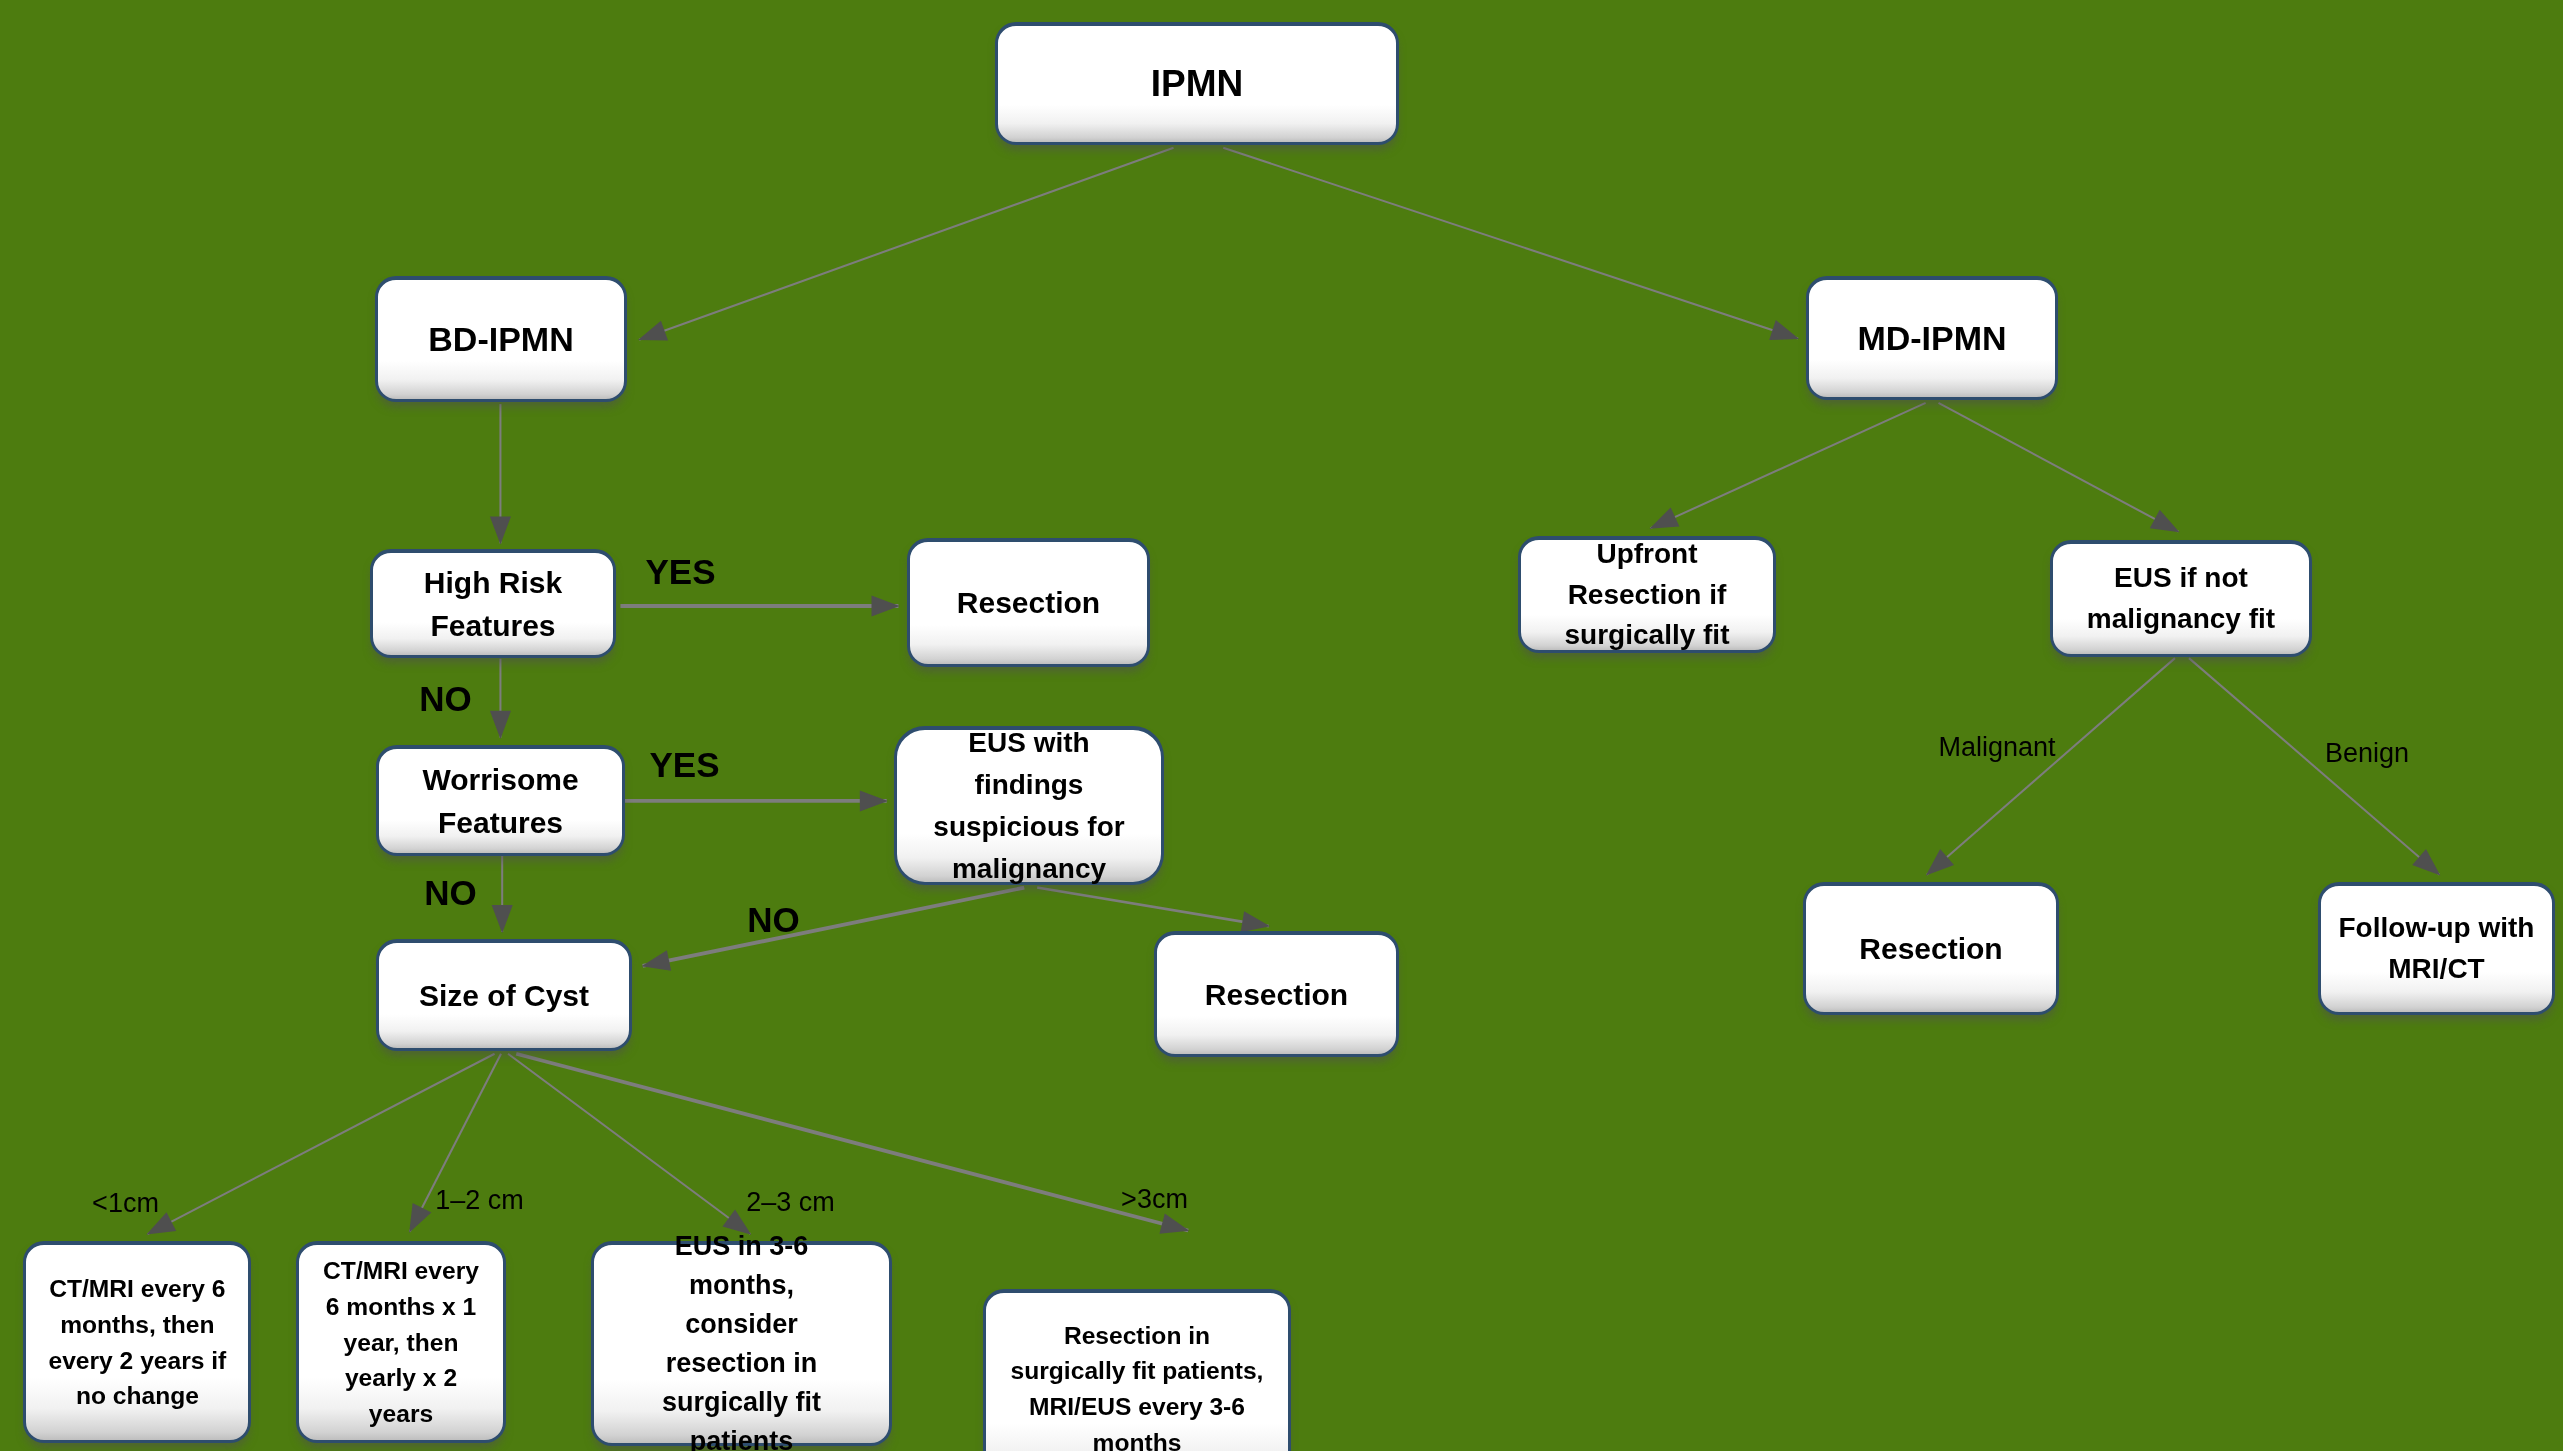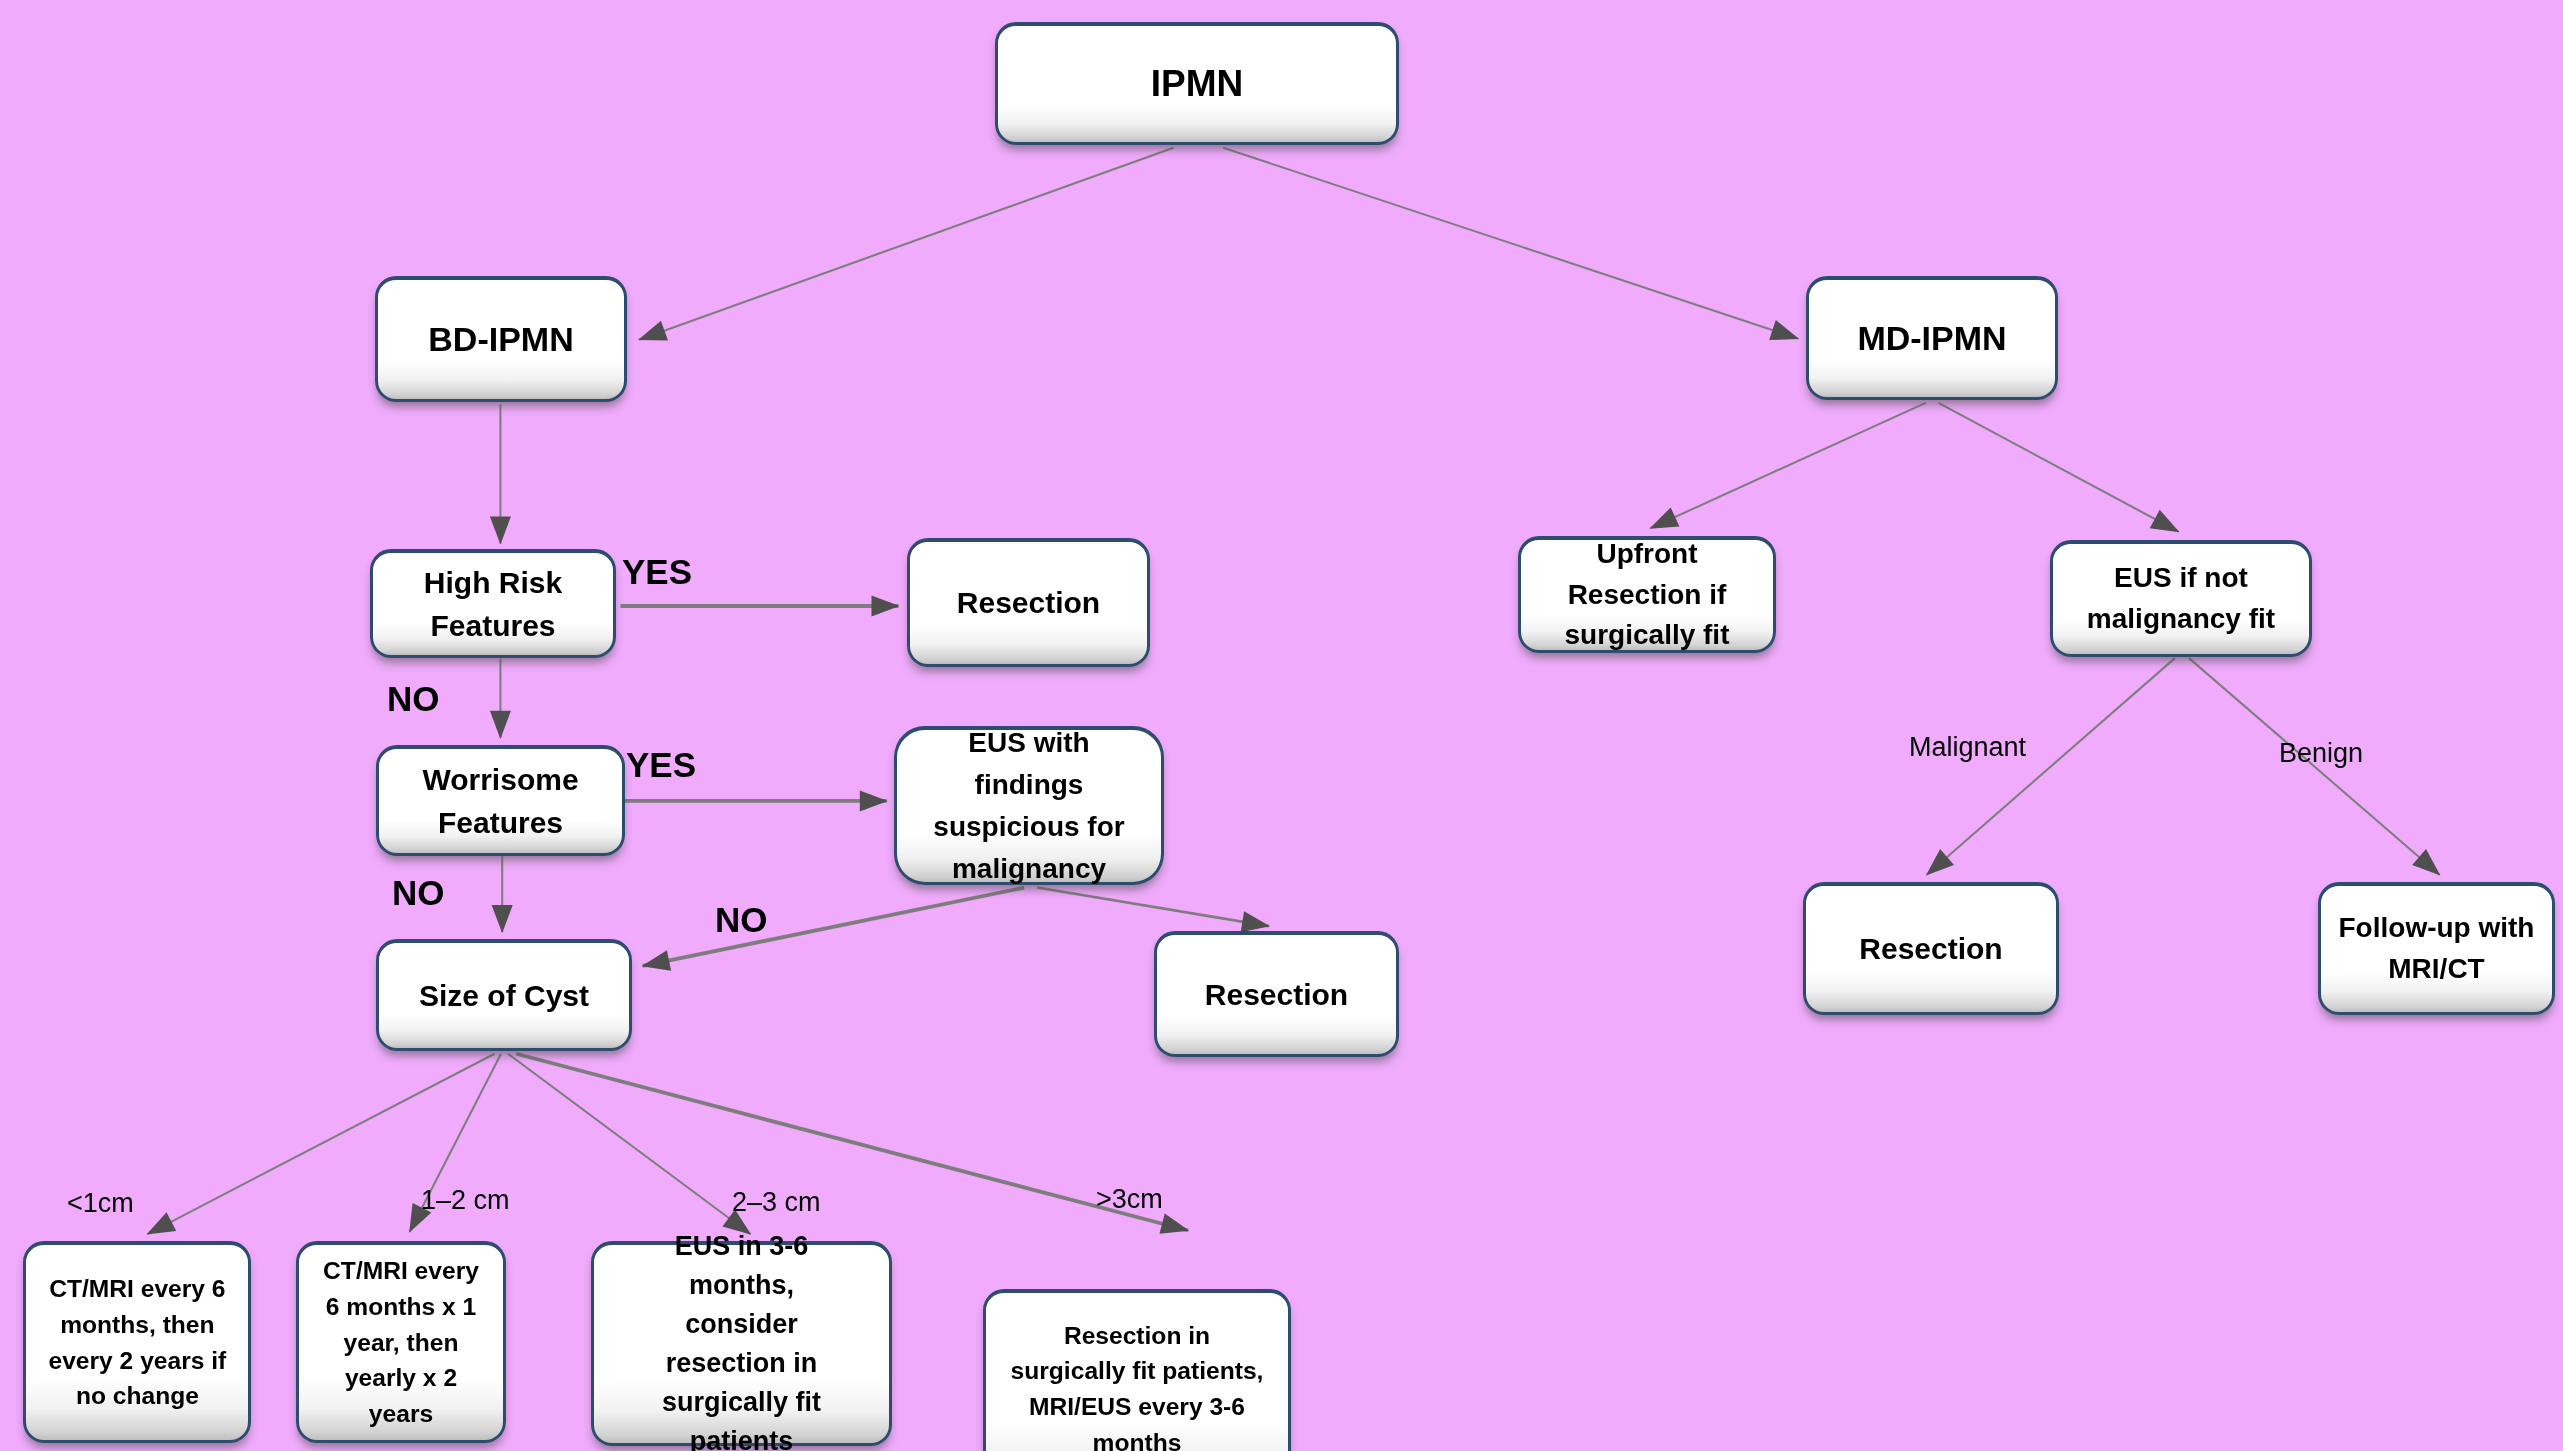--- a/index.html
+++ b/index.html
@@ -4,21 +4,21 @@
 <style>
   html, body {
     margin: 0;
     padding: 0;
     background: #ffffff;
   }
   #canvas {
     position: relative;
     width: 2563px;
     height: 1452px;
-    background: #f0abfc;
+    background: #4d7c0f;
     font-family: "Liberation Sans", sans-serif;
     color: #000000;
     overflow: hidden;
   }
   #edge-layer {
     position: absolute;
     left: 0; top: 0;
     width: 2563px;
     height: 1452px;
   }
@@ -42,21 +42,21 @@
     line-height: 1.45;
   }
   .fs-xl { font-size: 37px; }
   .fs-lg { font-size: 34px; }
   .fs-md { font-size: 30px; }
   .fs-bx { font-size: 28px; }
   .fs-sm { font-size: 24.6px; }
   .fs-b3 { font-size: 27px; }
   .edge-label {
     position: absolute;
-    text-align: left;
+    text-align: center;
     font-weight: bold;
     font-size: 35px;
     line-height: 1.1;
     white-space: nowrap;
   }
   .edge-label.plain {
     font-weight: normal;
     font-size: 27px;
   }
 </style>

